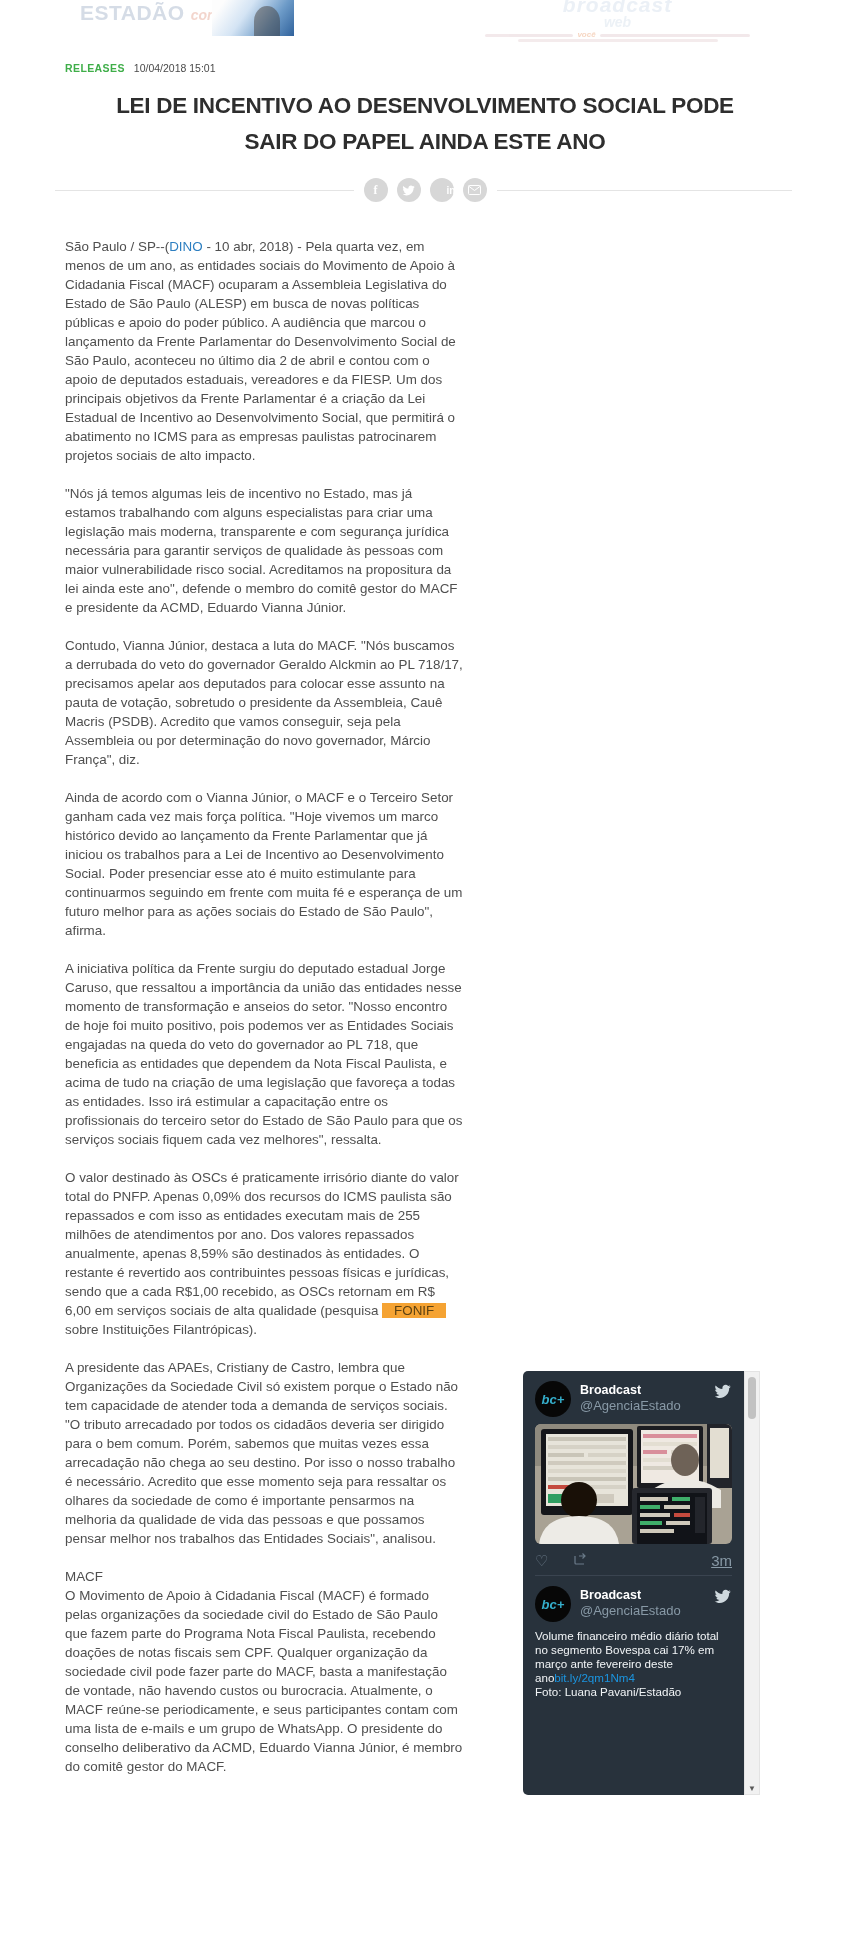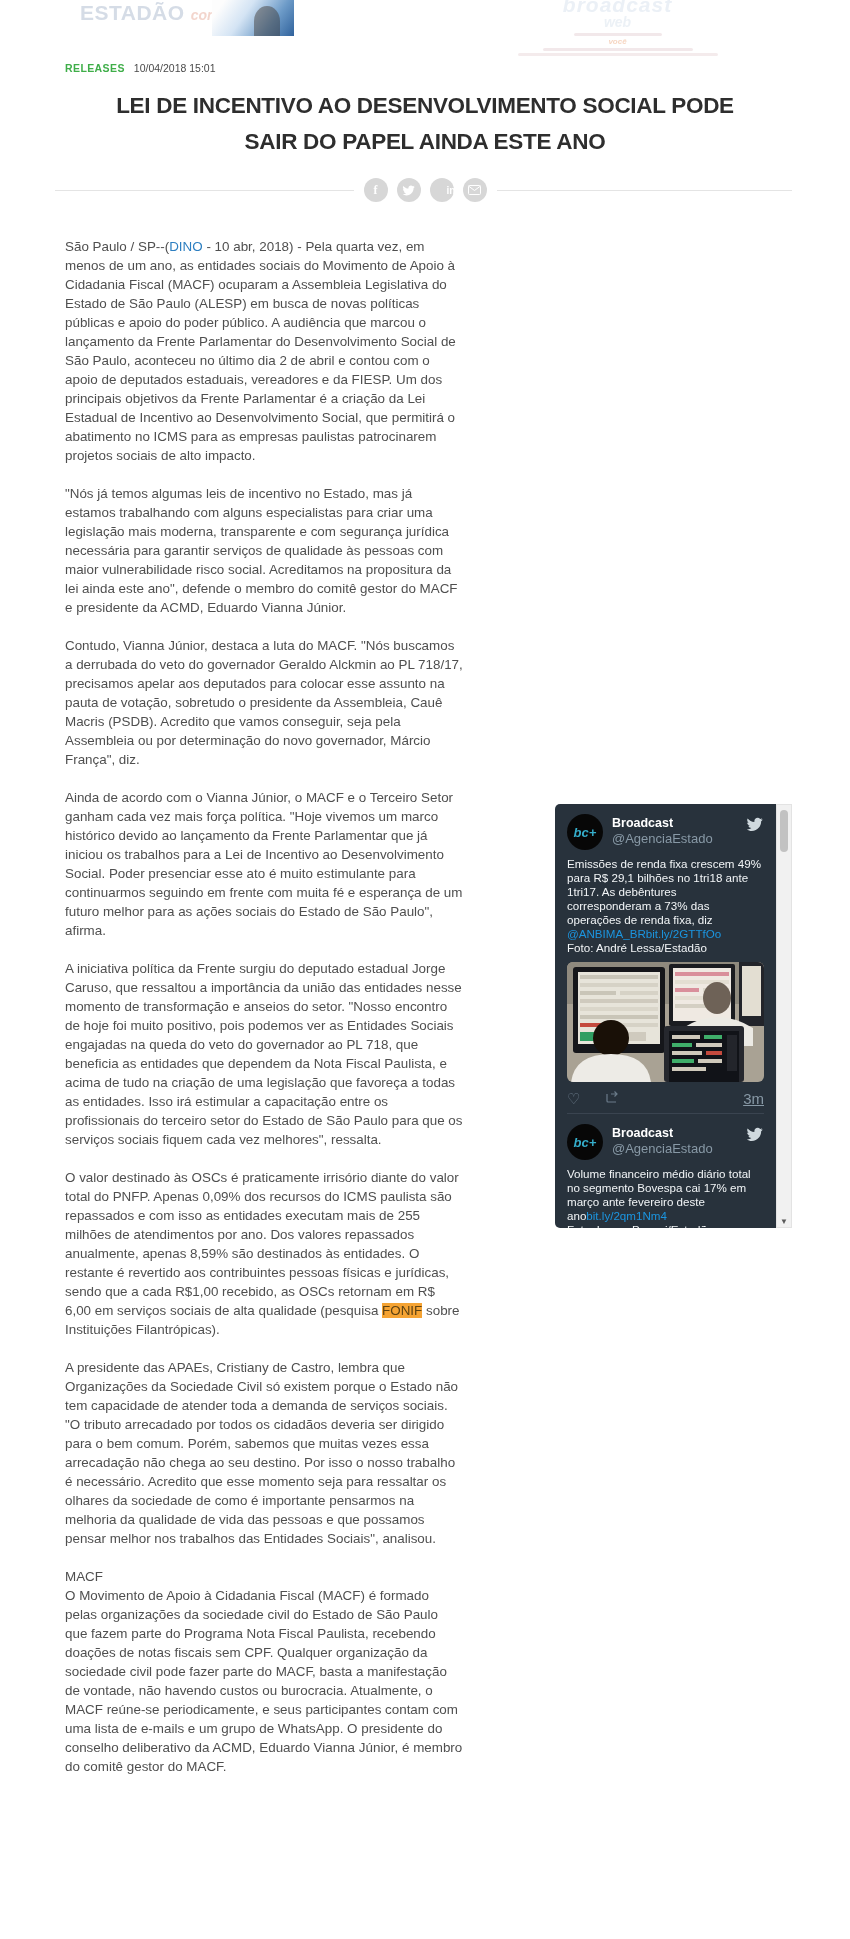--- a/index.html
+++ b/index.html
@@ -12,21 +12,21 @@
   .brand { position:absolute; left:80px; top:1px; white-space:nowrap; opacity:.55; }
   .brand-main { font-size:21px; font-weight:700; color:#b3c0d2; letter-spacing:.5px; }
   .brand-suffix { font-size:14px; font-weight:700; font-style:italic; color:#e9b3a4; margin-left:6px; }
   .banner-photo { position:absolute; left:212px; top:0; width:82px; height:36px;
     background:linear-gradient(125deg,#fdfdfd 12%,#d4e4f4 40%,#6d9bc8 72%,#30629c 100%); }
   .banner-photo:after { content:""; position:absolute; right:14px; top:6px; width:26px; height:30px;
     border-radius:50% 50% 0 0; background:rgba(60,50,45,.45); }
   .ad-banner { position:absolute; left:450px; top:-7px; width:335px; height:43px; text-align:center; opacity:.55; }
   .ad-title { font-size:21px; font-weight:700; font-style:italic; color:#dbe4ef; letter-spacing:1px; }
   .ad-subtitle { font-size:14px; font-weight:700; font-style:italic; color:#dde6ef; margin-top:-3px; }
-  .ad-small { margin-top:3px; display:flex; align-items:center; justify-content:center; gap:4px;flex-direction:column; }
+  .ad-small { margin-top:3px; display:flex; align-items:center; justify-content:center; gap:4px; }
   .ad-bar { height:3px; background:#e9d7da; border-radius:2px; }
   .ad-bar.b1 { width:88px; } .ad-bar.b2 { width:150px; }
   .ad-highlight { font-size:8px; font-weight:700; font-style:italic; color:#efb48f; line-height:4px; }
   .ad-bar-row2 { margin:2px auto 0; width:200px; height:3px; background:#ecdcde; border-radius:2px; }
 
   
   .meta-row { margin:26px 0 0 65px; font-size:10.5px; display:flex; align-items:baseline; gap:9px; }
   .meta-category { color:#3fae49; font-weight:700; letter-spacing:.4px; }
   .meta-datetime { color:#4a4a4a; }
   .article-title { margin:14px auto 8px; max-width:640px; text-align:center; font-size:22.5px;
@@ -35,29 +35,29 @@
   
   .share-row { position:relative; margin-top:17px; height:26px; }
   .share-line { position:absolute; left:55px; right:58px; top:13px; border-top:1px solid #e4e4e4; }
   .share-icons { position:absolute; left:0; right:0; top:1px; display:flex; justify-content:center; }
   .share-icons-inner { display:flex; gap:9px; background:#fff; padding:0 10px; }
   .share-circle { width:24px; height:24px; border-radius:50%; background:#d7d7d7; color:#fff;
     display:flex; align-items:center; justify-content:center; font-size:12px; font-weight:700; cursor:pointer; }
   .share-circle svg { display:block; }
 
   
-  .main-row { display:flex; align-items:center; margin:34px 0 0 65px; }
+  .main-row { display:flex; align-items:flex-end; margin:34px 0 0 65px; }
   .article-col { width:399px; }
   .para { font-size:13.4px; line-height:19px; color:#4f4f4f; margin-bottom:19px; }
   .seg-plain { color:#4f4f4f; }
   .seg-link { color:#2d7fc1; cursor:pointer; }
-  .seg-highlight { background:#f5a333; color:#5d4212; padding:0 0; }
-
-  
-  .twitter-widget { margin-left:91px; width:237px; height:424px; display:flex; }
+  .seg-highlight { background:#f5a333; color:#5d4212; padding:0 12px; }
+
+  
+  .twitter-widget { margin-left:59px; width:237px; height:424px; display:flex; }
   .tweets-area { width:221px; height:424px; background:#28323c; border-radius:5px 0 0 5px; overflow:hidden;
     color:#f2f5f7; }
   .tweet { padding:10px 12px 0; }
   .tweet-header { display:flex; align-items:flex-start; }
   .tweet-avatar { width:36px; height:36px; border-radius:50%; background:#070707; flex:0 0 36px;
     display:flex; align-items:center; justify-content:center; cursor:pointer; }
   .tweet-avatar span { color:#35aecb; font-size:13px; font-weight:700; font-style:italic; }
   .tweet-id { margin-left:9px; flex:1; padding-top:2px; }
   .tweet-name { font-size:12.5px; font-weight:700; color:#ffffff; cursor:pointer; }
   .tweet-handle { font-size:13px; color:#8899a6; margin-top:1px; cursor:pointer; }
@@ -162,24 +162,20 @@
             </div>
             <div class="tweet-id">
               <div class="tweet-name">Broadcast</div>
               <div class="tweet-handle">@AgenciaEstado</div>
             </div>
             <div class="tweet-bird">
               <svg width="17" height="17" viewBox="0 0 24 24" fill="#cfd9de">
                   <path d="M23.6 4.9c-.8.4-1.7.6-2.7.7 1-.6 1.7-1.5 2-2.6-.9.5-1.9.9-3 1.1-.8-.9-2-1.5-3.4-1.5-2.6 0-4.7 2.1-4.7 4.7 0 .4 0 .7.1 1.1-3.9-.2-7.3-2.1-9.6-4.9-.4.7-.6 1.5-.6 2.3 0 1.6.8 3 2.1 3.9-.8 0-1.5-.2-2.1-.6v.1c0 2.3 1.6 4.1 3.7 4.6-.4.1-.8.2-1.2.2-.3 0-.6 0-.9-.1.6 1.9 2.3 3.2 4.4 3.2-1.6 1.3-3.6 2-5.8 2H1c2.1 1.3 4.5 2.1 7.1 2.1 8.6 0 13.3-7.1 13.3-13.3v-.6c.9-.7 1.7-1.5 2.2-2.4z"></path>
                 </svg>
             </div>
-          </div>
-          <div class="tweet-text">
-            <span class="seg-plain">Emissões de renda fixa crescem 49% para R$ 29,1 bilhões no 1tri18 ante 1tri17. As debêntures corresponderam a 73% das operações de renda fixa, diz </span><span class="seg-link">@ANBIMA_BR</span><span class="seg-link">bit.ly/2GTTfOo</span>
-            <div class="tweet-credit">Foto: André Lessa/Estadão</div>
           </div>
           <div class="tweet-photo">
             <svg width="197" height="120" viewBox="0 0 197 120">
               <rect width="197" height="120" fill="#a9a294"></rect>
               <rect width="197" height="42" fill="#8f8a7e"></rect>
               <rect x="6" y="5" width="92" height="86" rx="3" fill="#15161a"></rect>
               <rect x="11" y="10" width="82" height="72" fill="#e7e4da"></rect>
               <rect x="13" y="13" width="78" height="4" fill="#c9c5b8"></rect>
               <rect x="13" y="21" width="78" height="4" fill="#d6d2c6"></rect>
               <rect x="13" y="29" width="36" height="4" fill="#c9c5b8"></rect>

